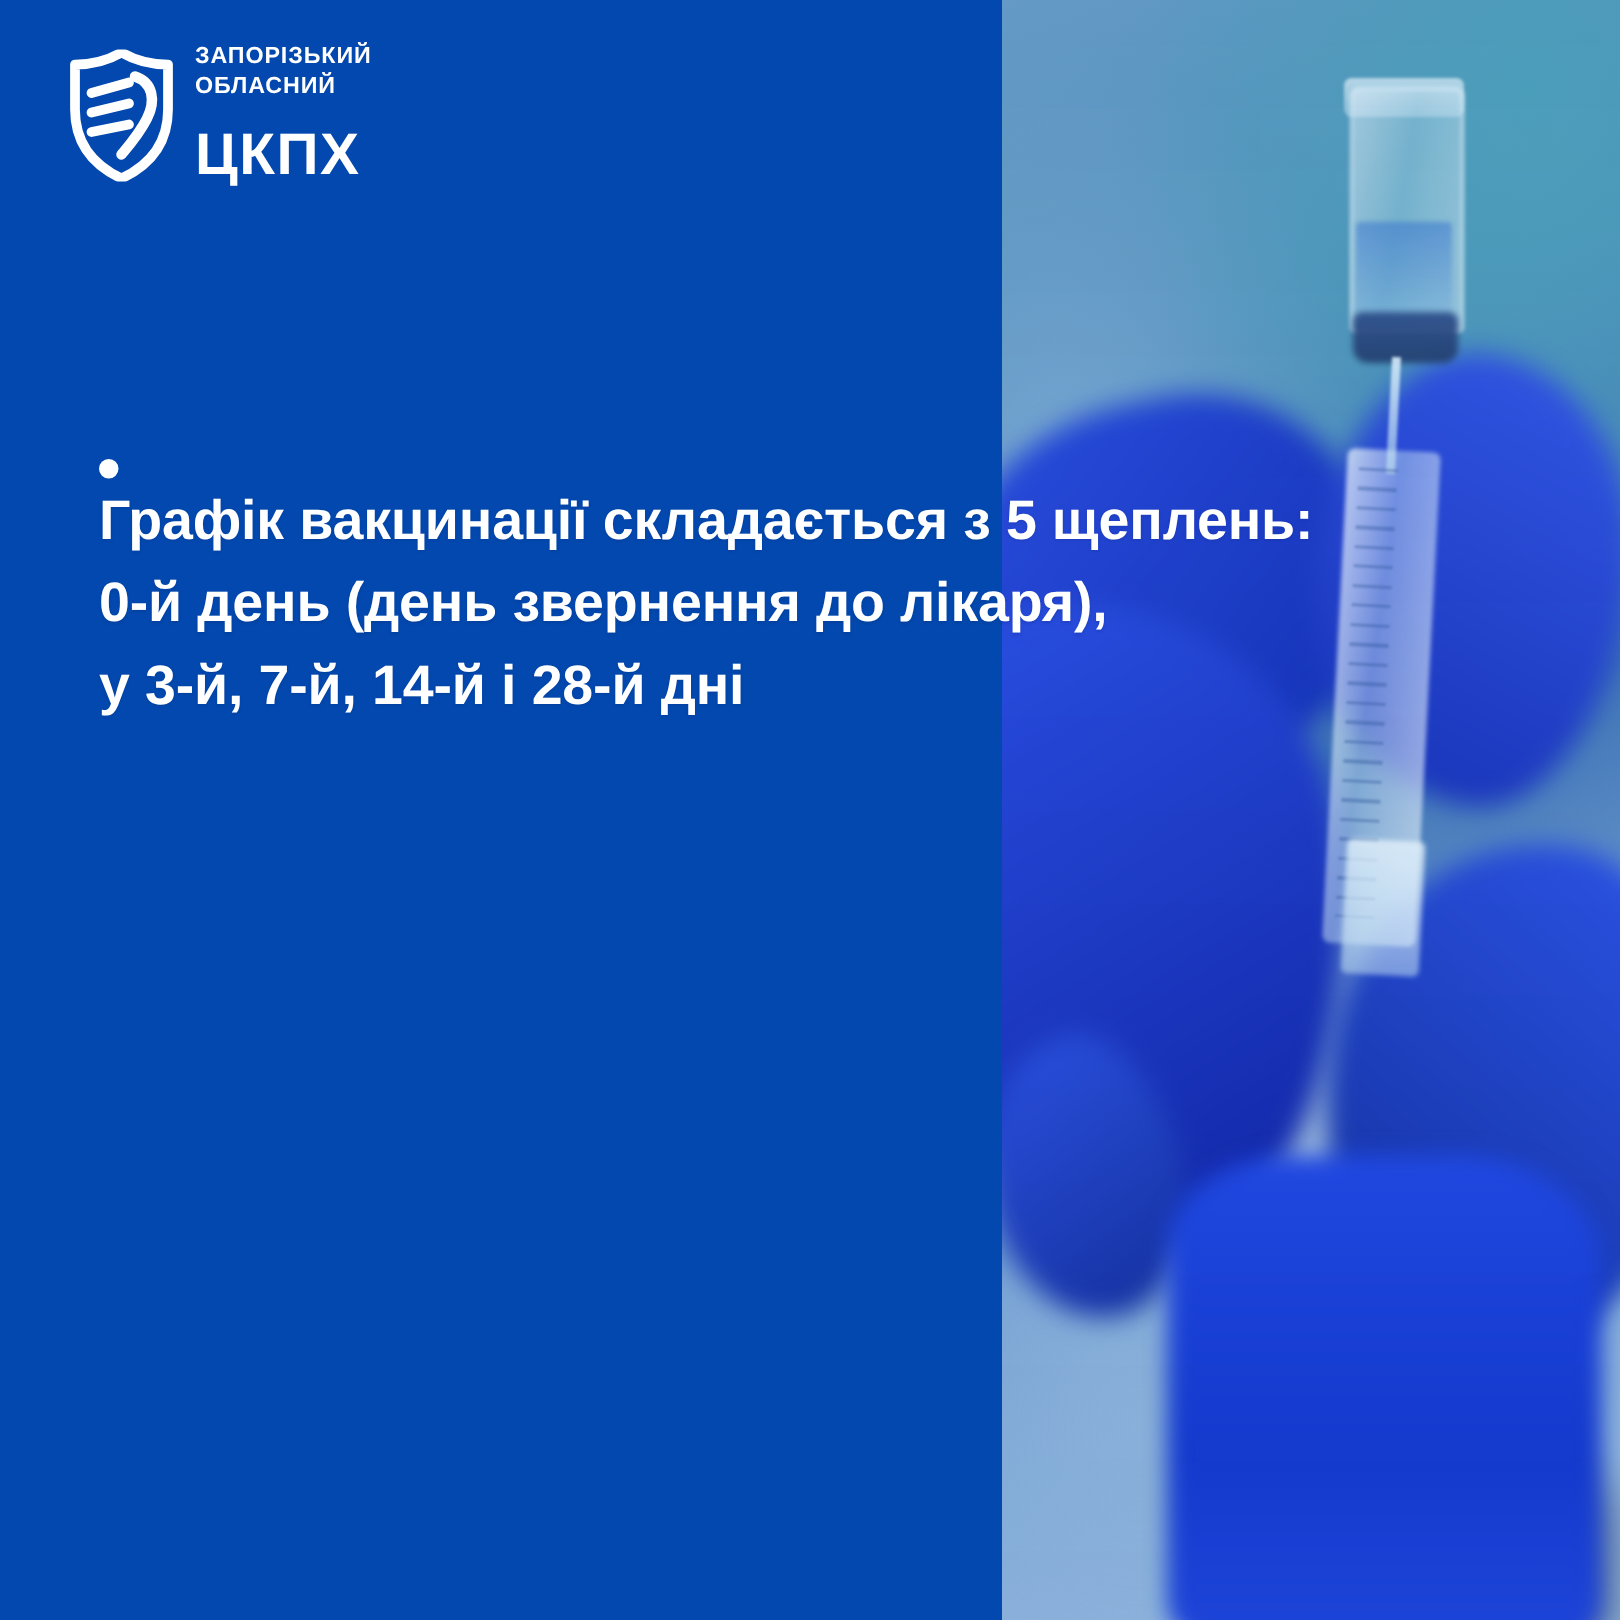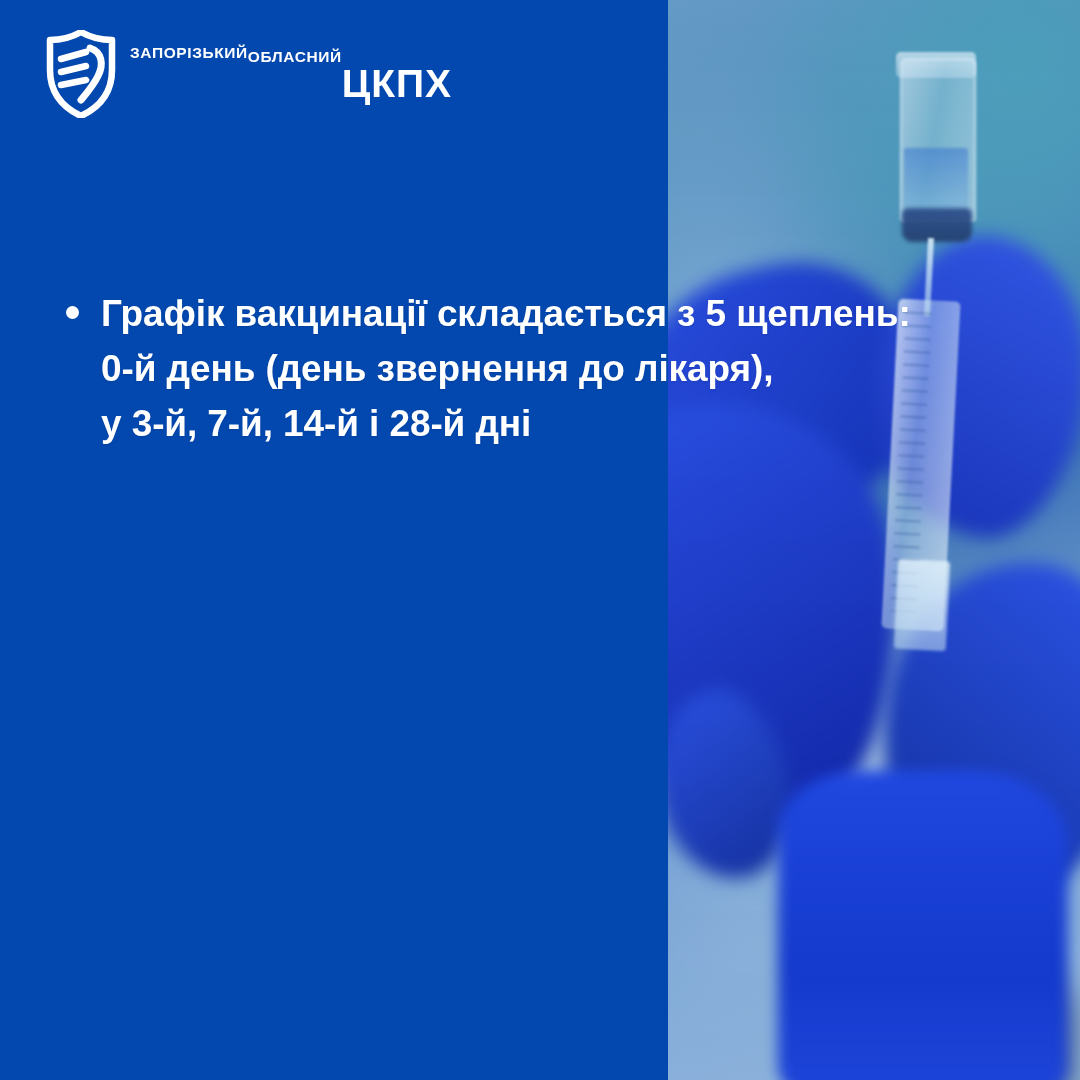--- a/index.html
+++ b/index.html
@@ -131,35 +131,35 @@
   }
   .photo .tint{
     position:absolute;inset:0;
     background:linear-gradient(180deg,rgba(3,72,174,.10),rgba(3,72,174,.02) 40%,rgba(3,72,174,.10));
     mix-blend-mode:multiply;opacity:.5;
   }
 
   
   .logo{position:absolute;left:46px;top:30px;display:flex;align-items:center;gap:14px;}
   .logo-mark{width:70px;height:88px;flex:0 0 auto;}
-  .logo-text{display:flex;flex-direction:row;justify-content:space-between;line-height:1;}
+  .logo-text{display:flex;flex-direction:column;justify-content:space-between;line-height:1;}
   .logo-line{
     color:#ffffff;font-weight:bold;font-size:15.5px;letter-spacing:.6px;
     font-family:"Liberation Sans","DejaVu Sans",sans-serif;
   }
   .logo-line.l2{margin-top:4px;}
   .logo-abbr{
     color:#ffffff;font-weight:bold;font-size:39px;letter-spacing:1px;
     margin-top:19px;line-height:1;
     font-family:"Liberation Sans","DejaVu Sans",sans-serif;
   }
 
   
   .content{position:absolute;left:66px;top:286px;width:960px;}
-  .bullet{display:flex;align-items:flex-start;}
+  .bullet{display:flex;align-items:flex-start;flex-direction:column;}
   .bullet + .bullet{margin-top:60px;}
   .dot{
     flex:0 0 auto;width:13px;height:13px;border-radius:50%;
     background:#ffffff;margin-top:20px;margin-right:22px;
   }
   .btext{
     color:#ffffff;font-weight:bold;font-size:37px;line-height:55px;
     letter-spacing:-.1px;white-space:pre-line;
     font-family:"Liberation Sans","DejaVu Sans",sans-serif;
     text-shadow:0 1px 2px rgba(0,40,110,.22);

